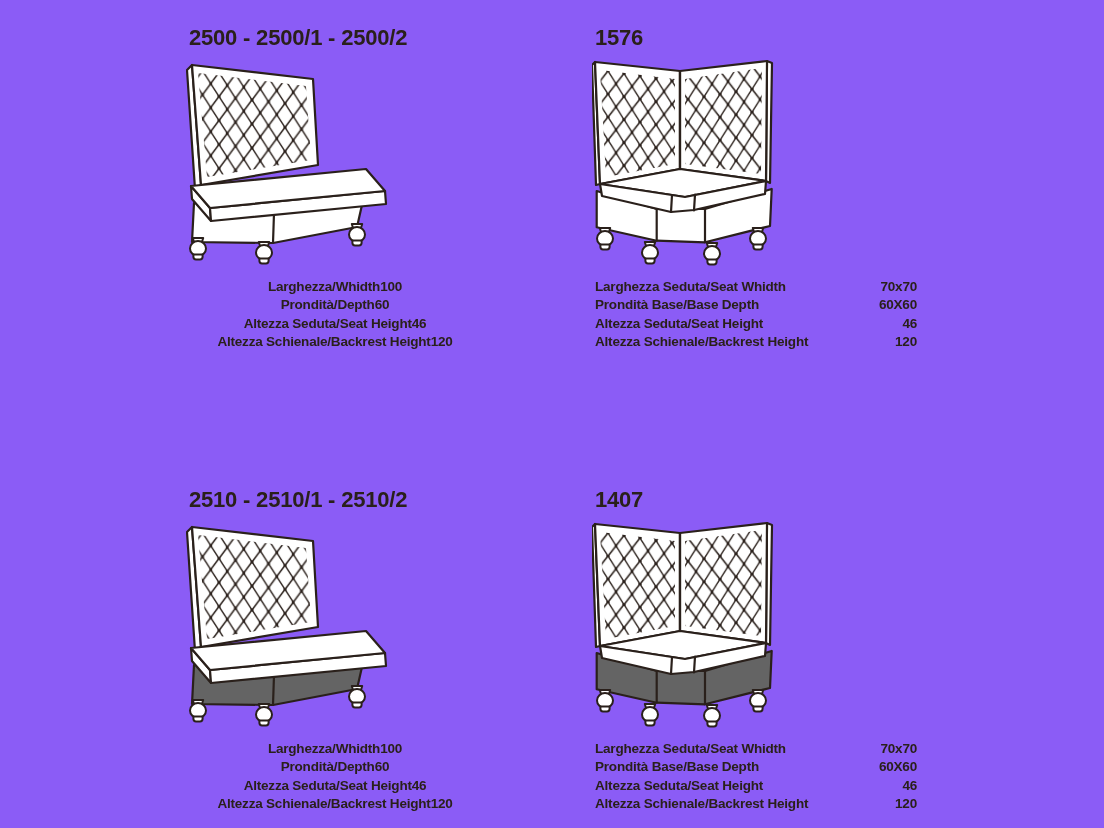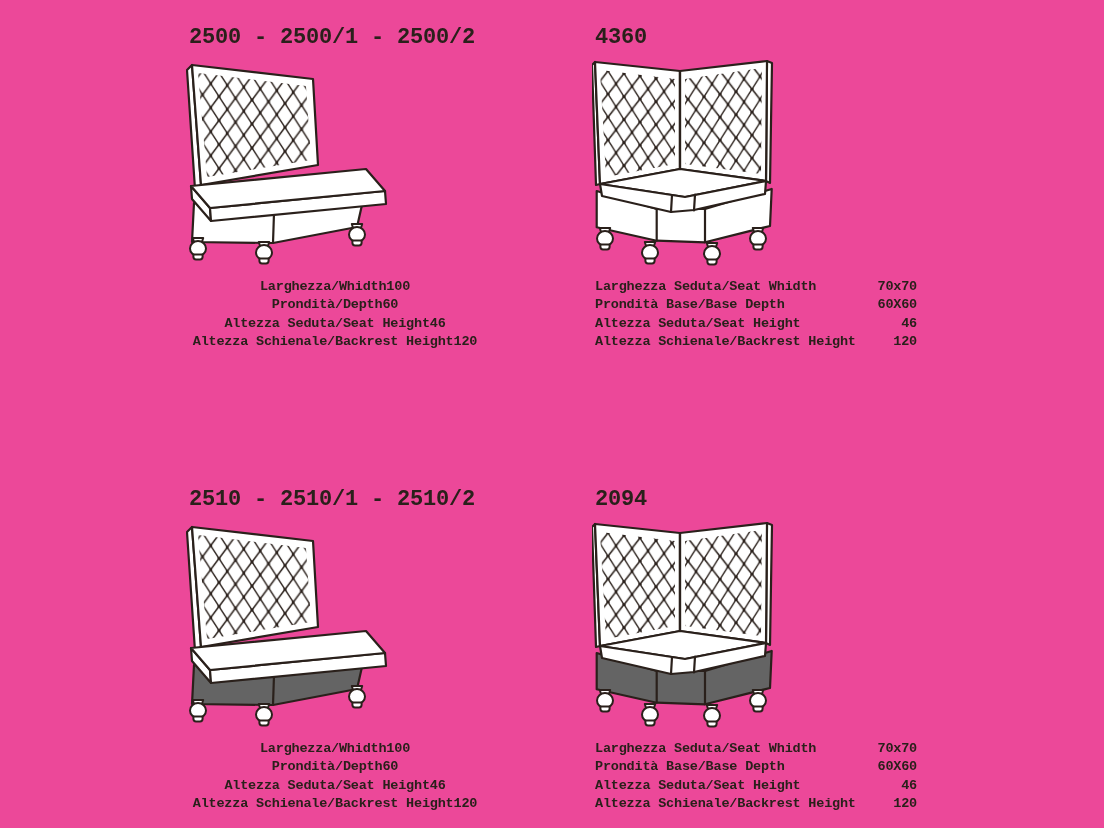--- a/index.html
+++ b/index.html
@@ -30,21 +30,21 @@
   #t3{left:189px;top:488px;} #t4{left:595px;top:488px;}
   #f1{left:186px;top:57px;} #f2{left:592px;top:57px;}
   #f3{left:186px;top:519px;} #f4{left:592px;top:519px;}
   #s1{left:189px;top:278px;} #s2{left:595px;top:278px;}
   #s3{left:189px;top:740px;} #s4{left:595px;top:740px;}
   .defs-holder{position:absolute;width:0;height:0;overflow:hidden;}
 </style>
 </head>
 <body>
 
-<div class="page" style="--ink: #2a201b; background: #ec4899; font-family: Liberation Mono, monospace;">
+<div class="page" style="--ink: #2a201b; background: #8b5cf6;">
 
   <svg class="defs-holder" aria-hidden="true">
     <defs>
       <pattern id="tuftA" width="16.5" height="24" patternUnits="userSpaceOnUse" patternTransform="skewY(6)">
         <path d="M8.25,0 L16.5,12 L8.25,24 L0,12 Z" fill="none" stroke="var(--ink,#2a201b)" stroke-width="1.4"></path>
         <circle cx="8.25" cy="0" r="1.6" fill="var(--ink,#2a201b)"></circle>
         <circle cx="0" cy="12" r="1.6" fill="var(--ink,#2a201b)"></circle>
         <circle cx="16.5" cy="12" r="1.6" fill="var(--ink,#2a201b)"></circle>
         <circle cx="8.25" cy="24" r="1.6" fill="var(--ink,#2a201b)"></circle>
       </pattern>
@@ -126,21 +126,21 @@
     <div class="spec-row">
       <span class="spec-label">Altezza Seduta/Seat Height</span>
       <span class="spec-value">46</span>
     </div>
     <div class="spec-row">
       <span class="spec-label">Altezza Schienale/Backrest Height</span>
       <span class="spec-value">120</span>
     </div>
   </div>
 
-  <div class="product-title" id="t2">4360</div>
+  <div class="product-title" id="t2">1576</div>
   <svg class="fig fig--corner" id="f2" viewBox="0 0 182 210" style="--baseFill: #ffffff;">
       <use href="#sym-corner"></use>
     </svg>
   <div class="spec spec--right" id="s2">
     <div class="spec-row">
       <span class="spec-label">Larghezza Seduta/Seat Whidth</span>
       <span class="spec-value">70x70</span>
     </div>
     <div class="spec-row">
       <span class="spec-label">Prondità Base/Base Depth</span>
@@ -172,21 +172,21 @@
     <div class="spec-row">
       <span class="spec-label">Altezza Seduta/Seat Height</span>
       <span class="spec-value">46</span>
     </div>
     <div class="spec-row">
       <span class="spec-label">Altezza Schienale/Backrest Height</span>
       <span class="spec-value">120</span>
     </div>
   </div>
 
-  <div class="product-title" id="t4">2094</div>
+  <div class="product-title" id="t4">1407</div>
   <svg class="fig fig--corner" id="f4" viewBox="0 0 182 210" style="--baseFill: #646464;">
       <use href="#sym-corner"></use>
     </svg>
   <div class="spec spec--right" id="s4">
     <div class="spec-row">
       <span class="spec-label">Larghezza Seduta/Seat Whidth</span>
       <span class="spec-value">70x70</span>
     </div>
     <div class="spec-row">
       <span class="spec-label">Prondità Base/Base Depth</span>

